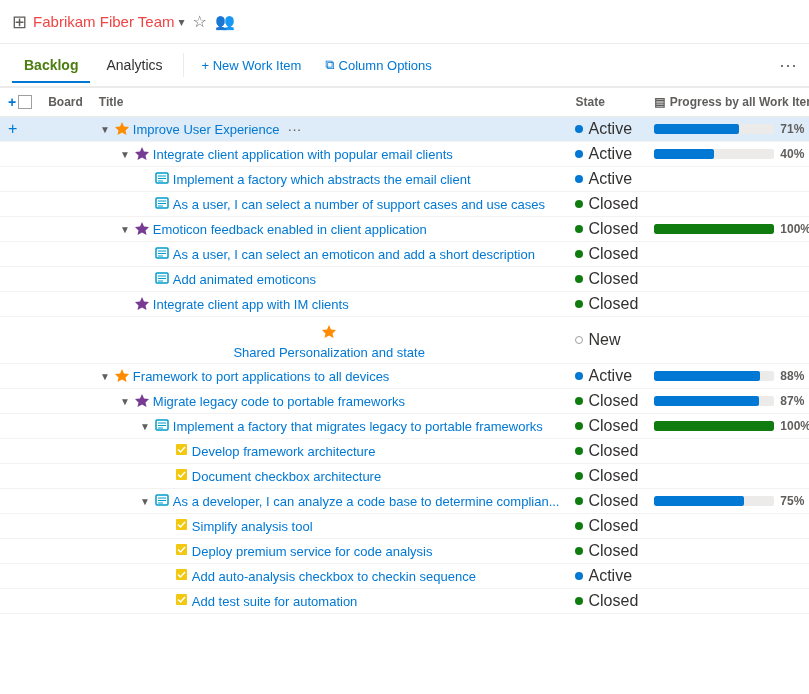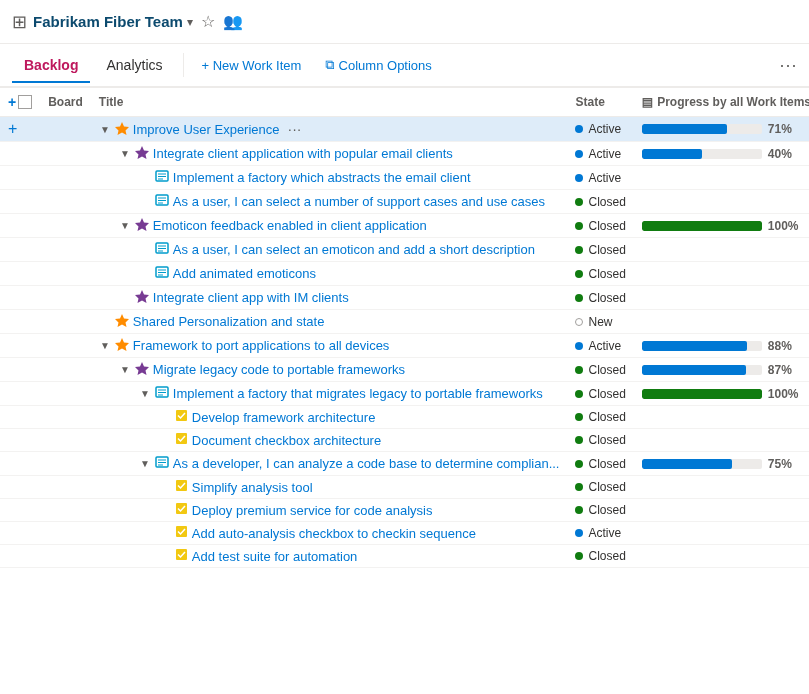--- a/index.html
+++ b/index.html
@@ -1,28 +1,28 @@
 <!DOCTYPE html>
 <html><head>
   <meta charset="utf-8">
   <style>
     * { box-sizing: border-box; margin: 0; padding: 0; }
     body { font-family: 'Segoe UI', Arial, sans-serif; font-size: 13px; color: #323130; background: #fff; width: 809px; height: 694px; overflow: hidden; }
 
     
     .top-bar { display: flex; align-items: center; padding: 8px 12px; border-bottom: 1px solid #edebe9; height: 44px; }
-    .team-title { font-size: 15px; font-weight: 700; color: #0c4a6e; }
+    .team-title { font-size: 15px; font-weight: 400; color: #ef4444; }
     .team-chevron { color: #605e5c; margin-left: 4px; font-size: 12px; }
     .top-bar-icons { display: flex; gap: 8px; margin-left: 8px; }
     .icon-btn { background: none; border: none; cursor: pointer; color: #605e5c; font-size: 16px; display: flex; align-items: center; }
 
     
     .nav-bar { display: flex; align-items: center; padding: 0 12px; border-bottom: 2px solid #edebe9; height: 44px; gap: 4px; }
     .nav-tab { padding: 8px 12px; font-size: 14px; cursor: pointer; color: #323130; border-bottom: 2px solid transparent; margin-bottom: -2px; text-decoration: none; }
-    .nav-tab.active { color: #be185d; border-bottom: 2px solid #0078d4; font-weight: 600; }
+    .nav-tab.active { color: #4d7c0f; border-bottom: 2px solid #0078d4; font-weight: 600; }
     .nav-divider { width: 1px; height: 24px; background: #edebe9; margin: 0 4px; }
     .nav-action { display: flex; align-items: center; padding: 4px 10px; font-size: 13px; cursor: pointer; color: #0078d4; background: none; border: none; gap: 4px; }
     .nav-more { margin-left: auto; font-size: 18px; color: #605e5c; cursor: pointer; background: none; border: none; }
 
     
     .table-container { overflow-y: auto; height: calc(694px - 88px); }
     .table { width: 100%; border-collapse: collapse; }
     .table th { font-size: 12px; color: #605e5c; font-weight: 600; text-align: left; padding: 6px 8px; border-bottom: 1px solid #edebe9; background: #fff; position: sticky; top: 0; z-index: 10; white-space: nowrap; }
     .table td { padding: 3px 8px; border-bottom: 1px solid #f3f2f1; vertical-align: middle; white-space: nowrap; }
     .table tr.selected { background: #deecf9; }
@@ -37,21 +37,21 @@
     .th-checkbox { width: 14px; height: 14px; border: 1px solid #a19f9d; display: inline-block; }
 
     .row-title { display: flex; align-items: center; gap: 4px; }
     .expand-icon { color: #605e5c; font-size: 10px; cursor: pointer; width: 12px; text-align: center; }
 
     .title-link { color: #0078d4; cursor: pointer; text-decoration: none; font-size: 13px; }
 
     .dots-btn { background: none; border: none; cursor: pointer; color: #605e5c; font-size: 14px; padding: 0 4px; }
 
     
-    .state-badge { display: flex; align-items: center; gap: 5px; font-size: 12px; }
+    .state-badge { display: flex; align-items: center; gap: 5px; font-size: 16px; }
     .state-dot { width: 8px; height: 8px; border-radius: 50%; flex-shrink: 0; }
     .state-active { background: #0078d4; }
     .state-closed { background: #107c10; }
     .state-new { background: #a19f9d; border: 1px solid #a19f9d; background: transparent; border: 1.5px solid #a19f9d; }
 
     
     .progress-cell { display: flex; align-items: center; gap: 6px; }
     .progress-bar-bg { width: 120px; height: 10px; background: #edebe9; border-radius: 2px; overflow: hidden; flex-shrink: 0; }
     .progress-bar-fill { height: 100%; border-radius: 2px; }
     .progress-fill-blue { background: #0078d4; }
@@ -300,21 +300,21 @@
               <span class="state-dot state-closed"></span>
               <span>Closed</span>
             </div>
           </td>
           <td></td>
         </tr>
         <tr>
           <td></td>
           <td></td>
           <td>
-            <div class="row-title" style="padding-left: 0px;">
+            <div class="row-title" style="padding-left: 0px; flex-direction: column;">
               <span class="expand-icon"></span>
               <span><svg width="14" height="14" viewBox="0 0 14 14">
                   <polygon points="7,1 9,5.5 14,6 10.5,9.5 11.5,14 7,11.5 2.5,14 3.5,9.5 0,6 5,5.5" fill="#ff8c00"></polygon>
                 </svg></span>
               <span class="title-link">Shared Personalization and state</span>
             </div>
           </td>
           <td>
             <div class="state-badge">
               <span class="state-dot state-new"></span>

